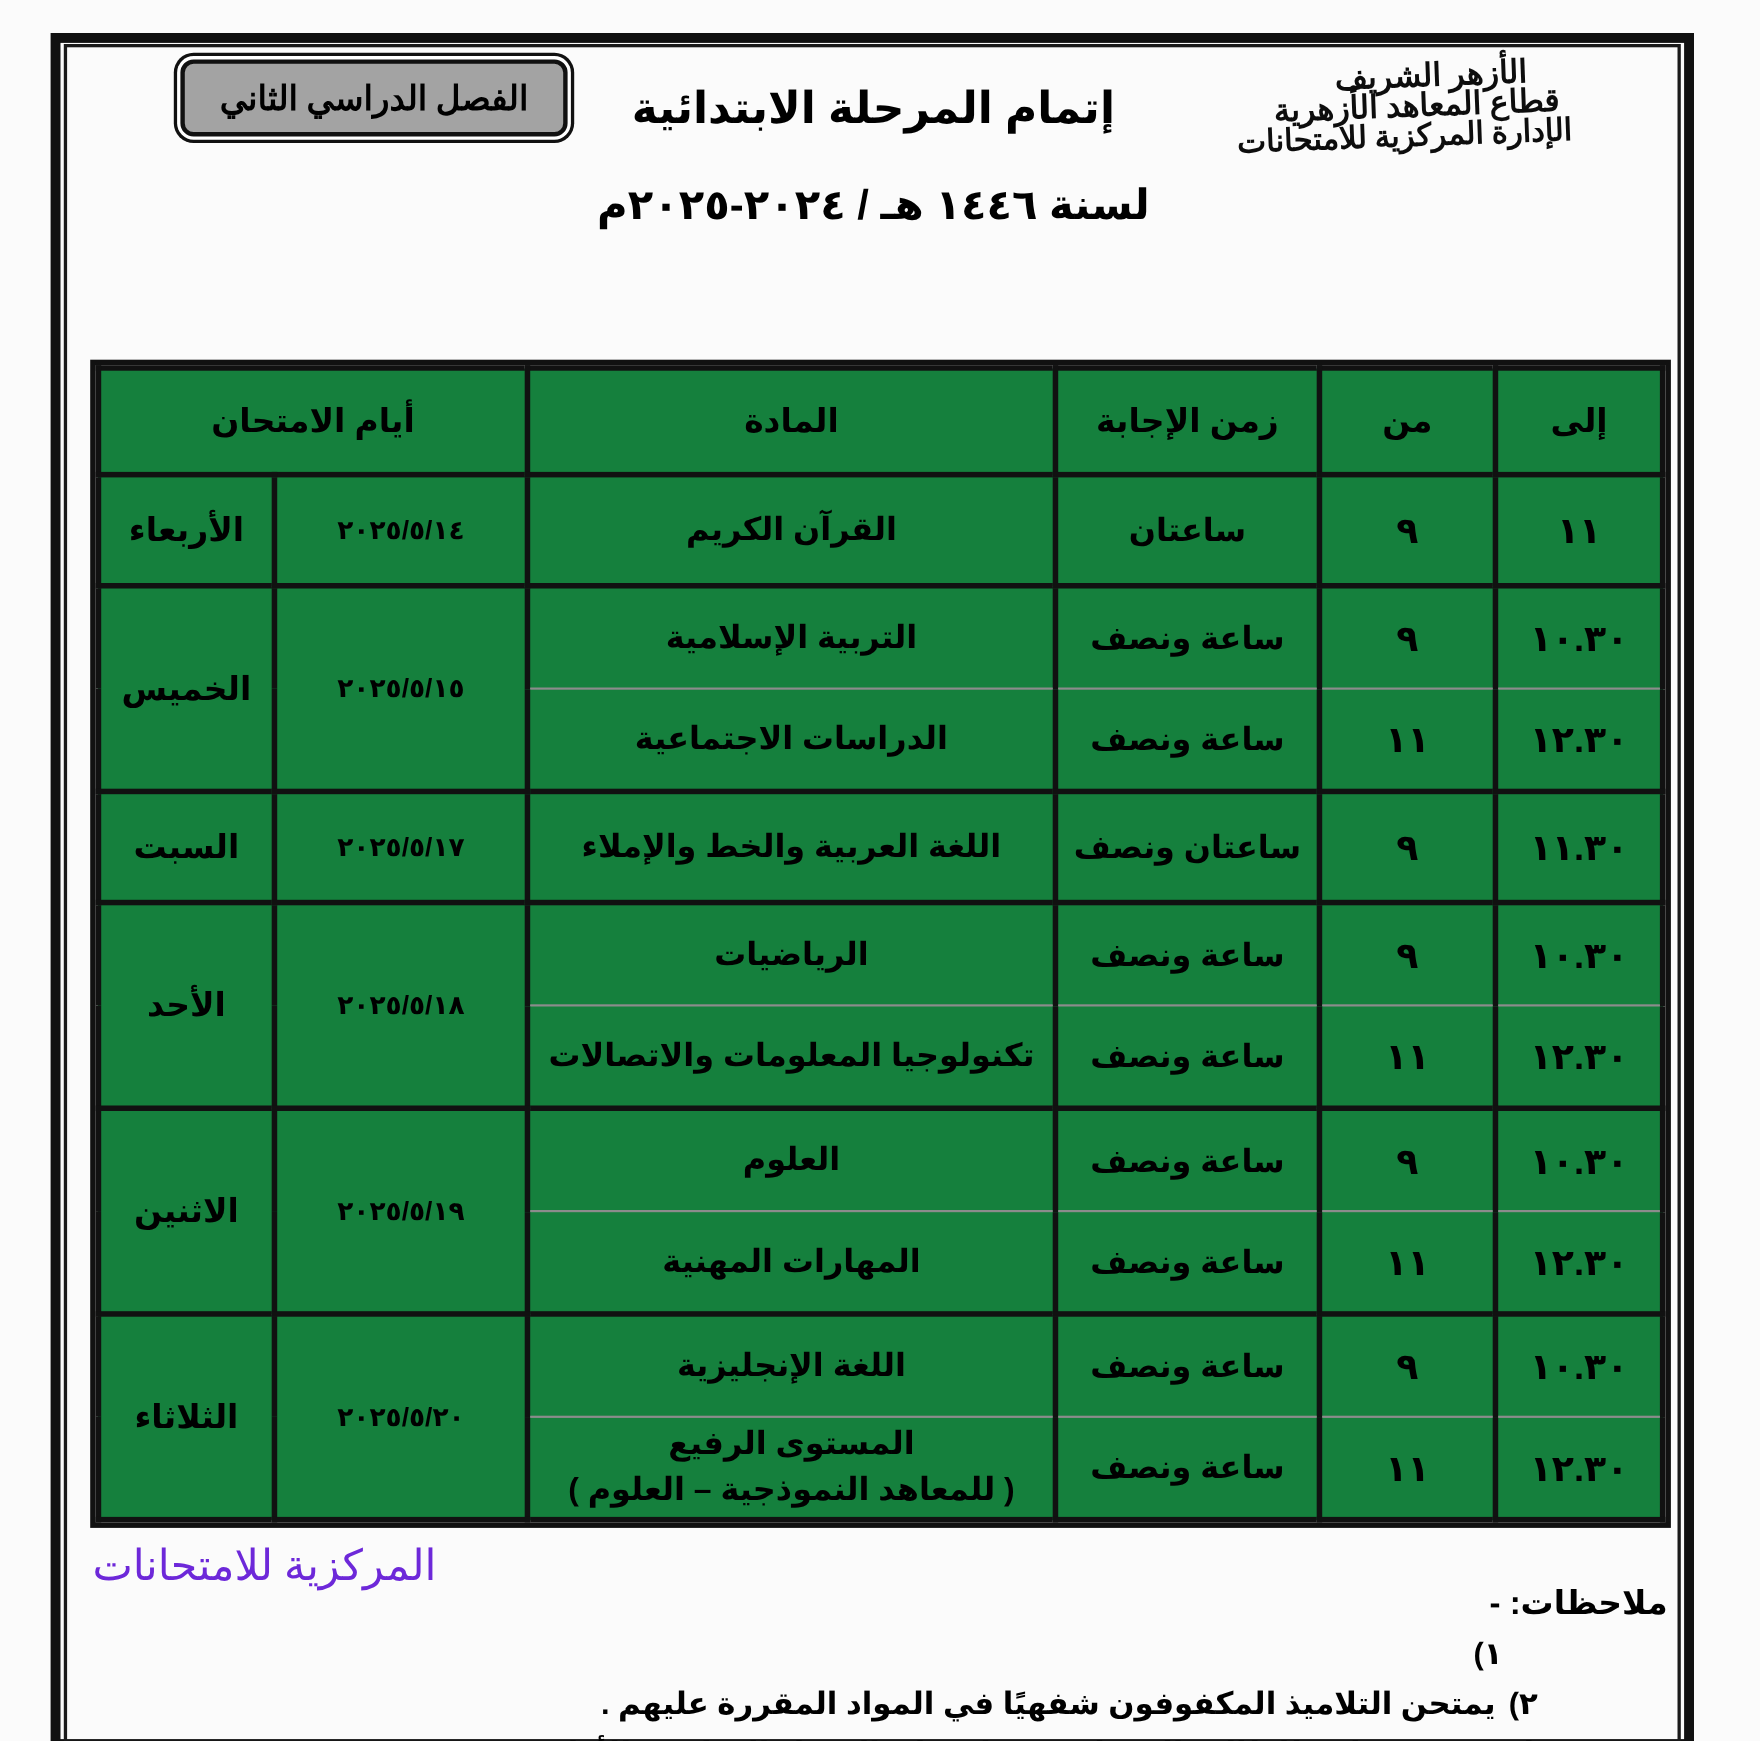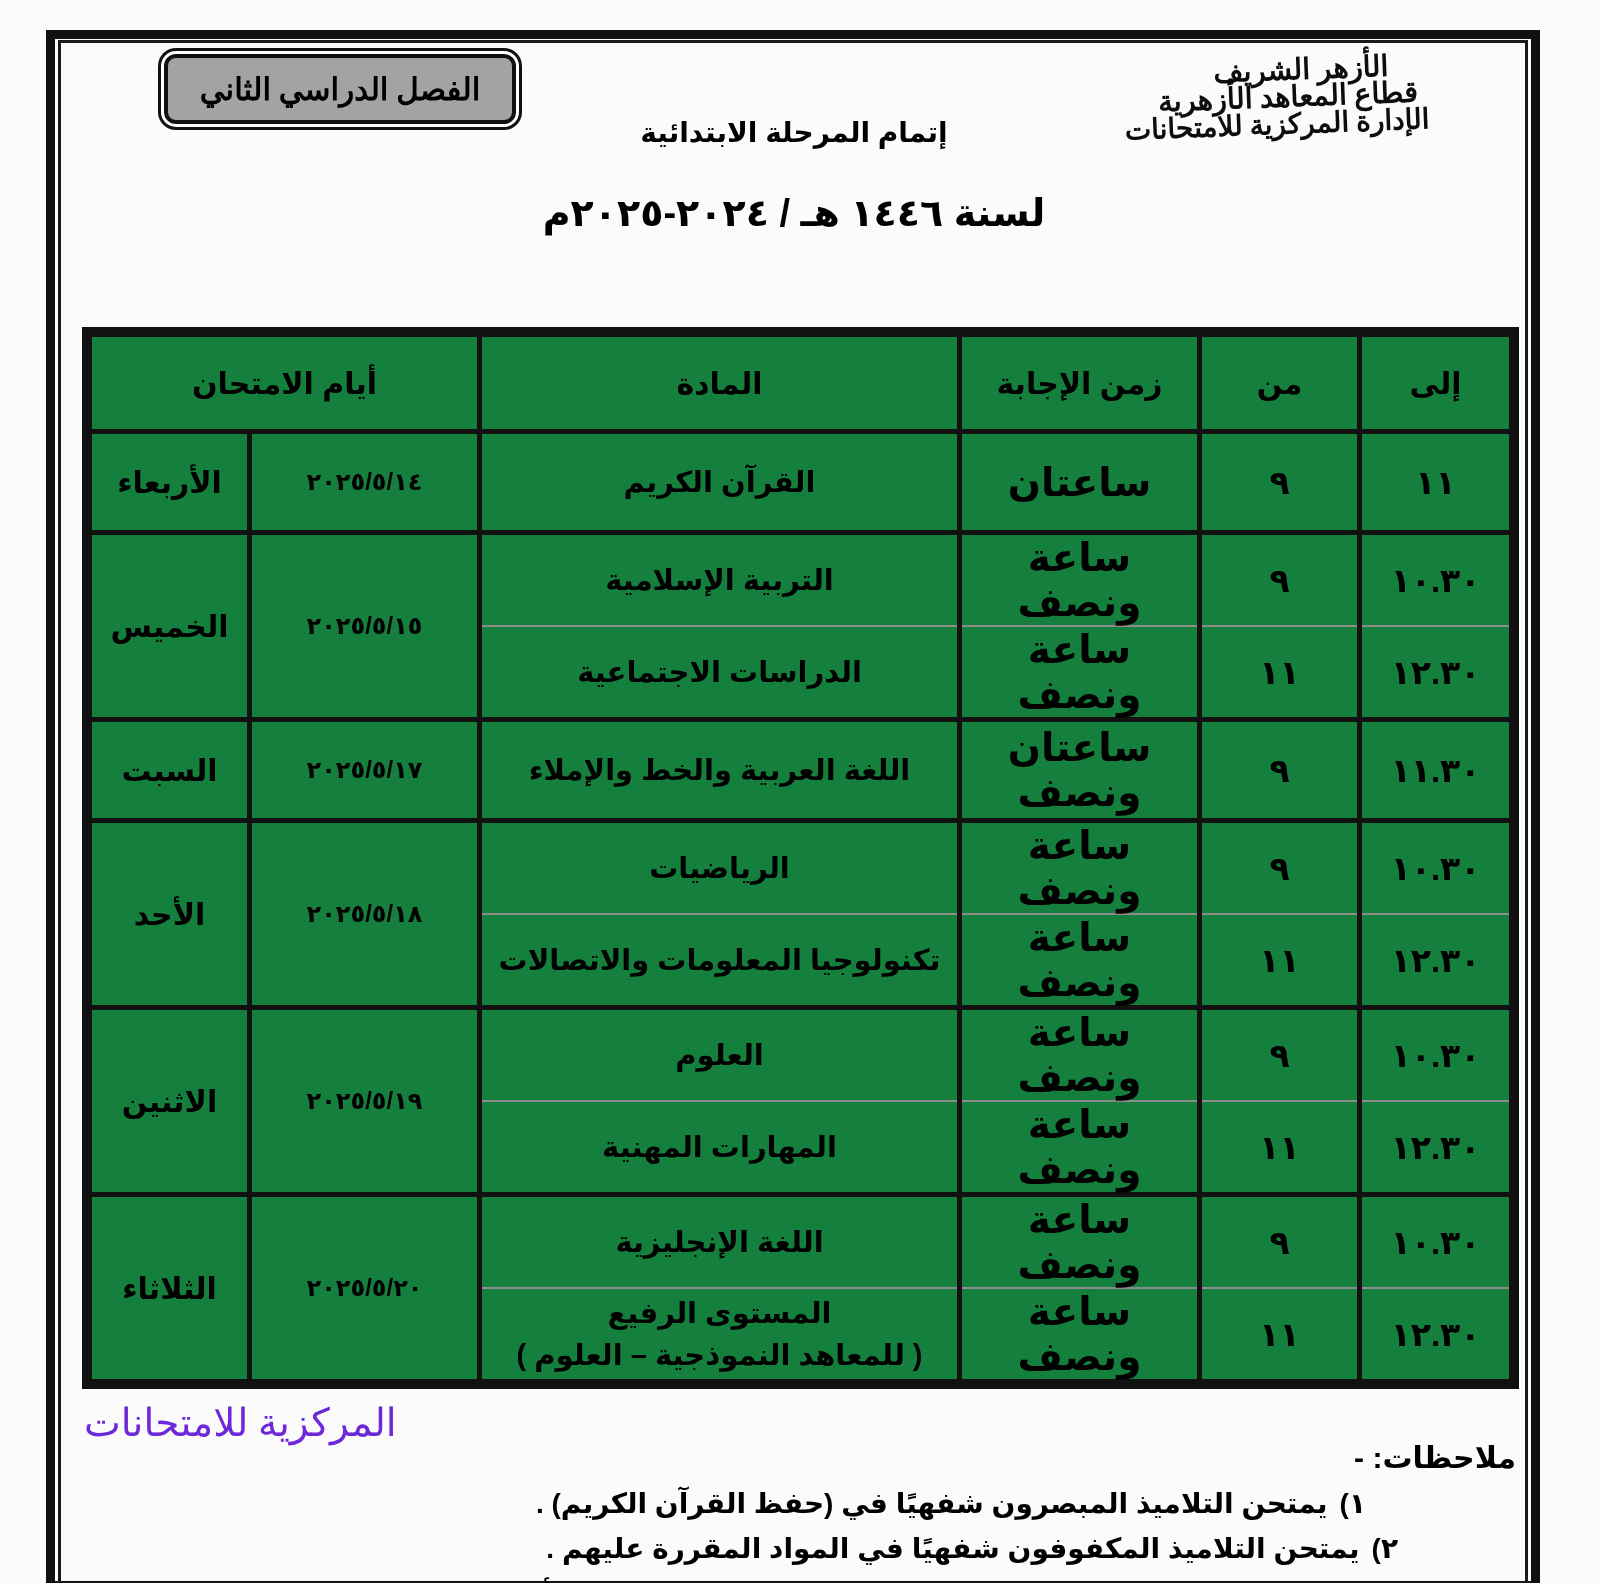--- a/index.html
+++ b/index.html
@@ -99,21 +99,21 @@
     left: 0; right: 0;
     top: 30px;
     text-align: center;
   }
   .doc-title .t-line {
     font-family: "Liberation Sans", "DejaVu Sans", sans-serif;
     font-weight: bold;
     white-space: nowrap;
   }
   .t1 { font-size: 40px; }
-  .t2 { font-size: 28px; margin-top: 40px; }
+  .t2 { font-size: 40px; }
   .t3 { font-size: 38px; margin-top: 42px; }
 
   
   table.sched {
     border-collapse: collapse;
     table-layout: fixed;
     width: 1422px;
     margin: 0 8px;
     background: #fff;
     box-shadow: 0 0 0 5px #111;
@@ -138,21 +138,21 @@
   col.c-date    { width: 230px; }
   col.c-day     { width: 160px; }
 
   thead th {
     height: 92px;
     font-size: 30px;
   }
   thead th.h-daydate { font-size: 30px; }
 
   td.cell-time   { font-size: 33px; height: 90px; }
-  td.cell-dur    { font-size: 39px; }
+  td.cell-dur    { font-size: 29px; }
   td.cell-subject{ font-size: 29px; line-height: 1.45; padding: 6px 10px; }
   td.cell-date   { font-size: 24px; }
   td.cell-day    { font-size: 30px; }
 
   tr.r-tall td { height: 96px; }
 
   
   .footer {
     position: relative;
     margin-top: 12px;
@@ -341,21 +341,20 @@
         </tbody>
     </table>
 
     <div class="footer">
       <div class="watermark">المركزية للامتحانات</div>
       <div class="notes">
         <div class="notes-title">ملاحظات: -</div>
         <div id="notes-list">
             <div class="note-row n1">
               <span class="note-num">١)</span>
-              <span class="note-txt">يمتحن التلاميذ المبصرون شفهيًا في (حفظ القرآن الكريم) .</span>
             </div>
             <div class="note-row n2">
               <span class="note-num">٢)</span>
               <span class="note-txt">يمتحن التلاميذ المكفوفون شفهيًا في المواد المقررة عليهم .</span>
             </div>
             <div class="note-row n3">
               <span class="note-num">٣)</span>
               <span class="note-txt">يضاف نصف ساعة للطالب المتخلف عن امتحان الفصل الدراسي الأول.</span>
             </div>
           </div>

